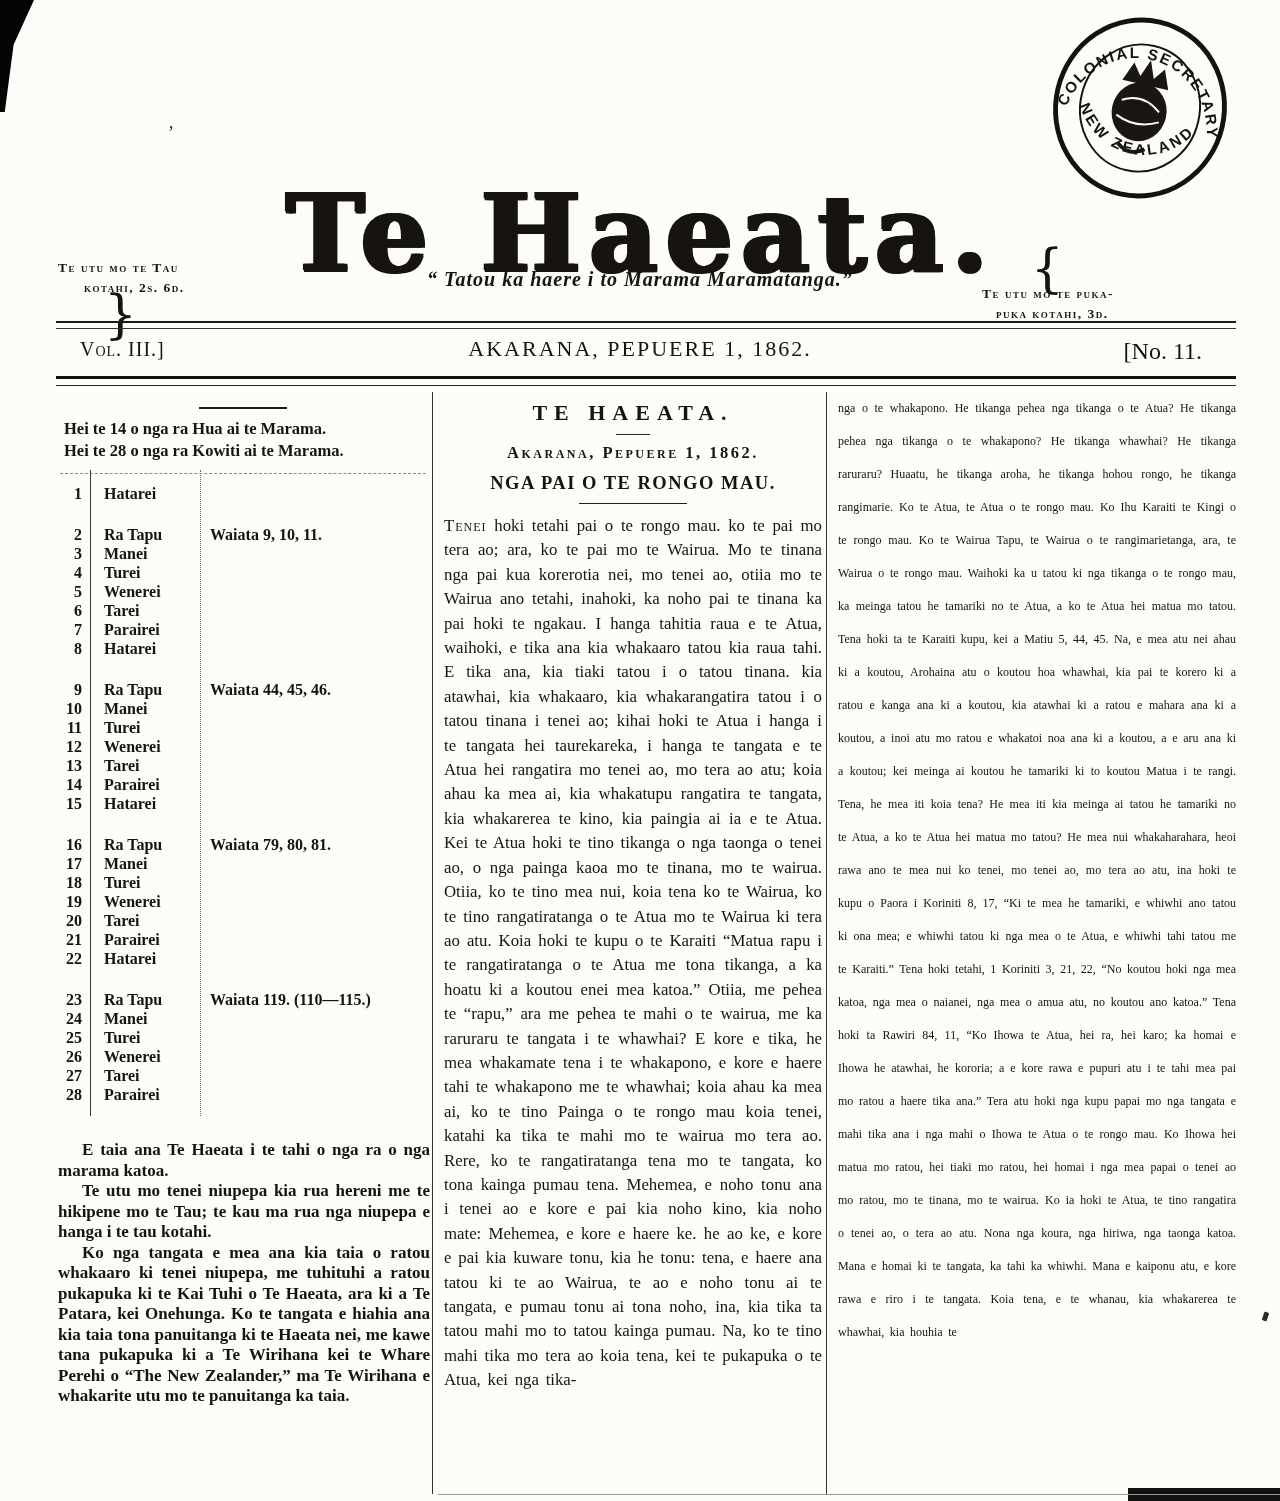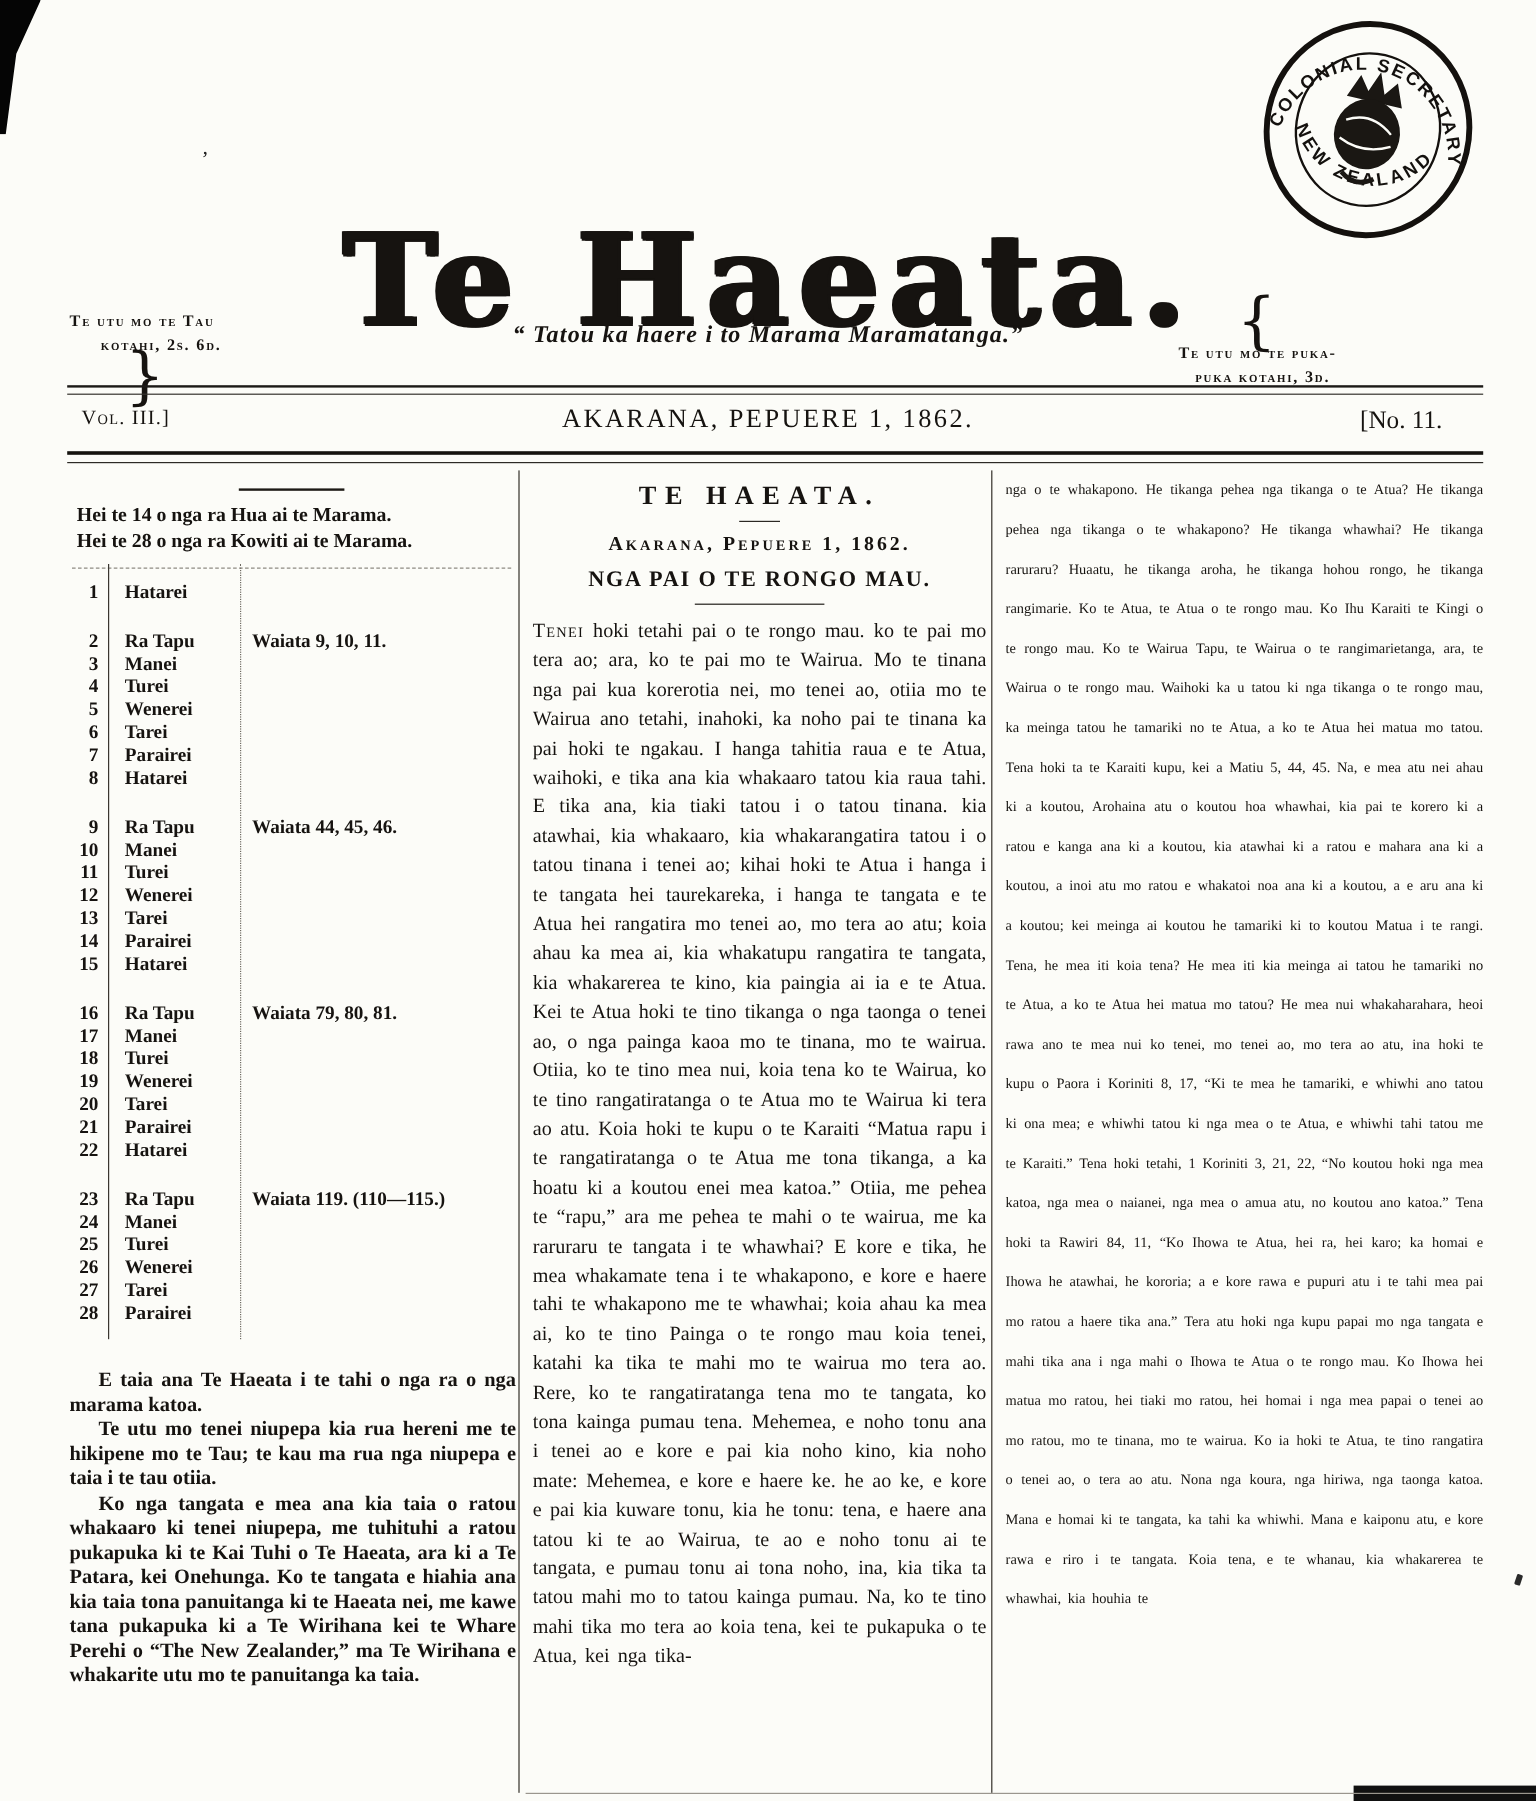--- a/index.html
+++ b/index.html
@@ -31,24 +31,24 @@
   .price-right .l2{padding-left:14px;}
 
   
   .seal{position:absolute;right:42px;top:6px;width:196px;height:204px;transform:rotate(13deg);}
 
   
   .rule-a{position:absolute;top:321px;left:56px;right:44px;height:5px;
           border-top:2px solid #1c1a17;border-bottom:1px solid #35322d;}
   .rule-b{position:absolute;top:376px;left:56px;right:44px;height:6px;
           border-top:3px solid #15130f;border-bottom:1px solid #2c2a26;}
-  .dateline-vol{position:absolute;left:68px;top:338px;font-size:17px;font-variant:small-caps;letter-spacing:1px;}
+  .dateline-vol{position:absolute;left:80px;top:338px;font-size:20px;font-variant:small-caps;letter-spacing:1px;}
   .dateline-center{position:absolute;left:300px;top:336px;width:680px;text-align:center;
           font-size:22px;letter-spacing:2px;}
-  .dateline-no{position:absolute;right:78px;top:338px;font-size:21px;}
+  .dateline-no{position:absolute;right:78px;top:338px;font-size:24px;}
 
   
   .vrule{position:absolute;top:392px;width:1px;background:#34302a;}
   .vrule-1{left:432px;height:1102px;}
   .vrule-2{left:826px;height:1102px;}
 
   
   .col-left{position:absolute;left:60px;top:398px;width:366px;}
   .cal-title{margin:0;text-align:center;font-size:18.5px;font-weight:bold;letter-spacing:2px;}
   .cal-title-rule{width:88px;margin:9px auto 10px;border-top:2px solid #1d1a16;}
@@ -297,21 +297,21 @@
             <span class="cal-num">28</span>
             <span class="cal-day">Parairei</span>
             <span class="cal-note"></span>
           </div>
         </div>
       </div>
   </div>
 
   <div class="imprint">
     <p>E taia ana Te Haeata i te tahi o nga ra o nga marama katoa.</p>
-    <p>Te utu mo tenei niupepa kia rua hereni me te hikipene mo te Tau; te kau ma rua nga niupepa e taia i te tau otiia.</p>
+    <p>Te utu mo tenei niupepa kia rua hereni me te hikipene mo te Tau; te kau ma rua nga niupepa e hanga i te tau kotahi.</p>
     <p>Ko nga tangata e mea ana kia taia o ratou whakaaro ki tenei niupepa, me tuhituhi a ratou pukapuka ki te Kai Tuhi o Te Haeata, ara ki a Te Patara, kei Onehunga. Ko te tangata e hiahia ana kia taia tona panuitanga ki te Haeata nei, me kawe tana pukapuka ki a Te Wirihana kei te Whare Perehi o “The New Zealander,” ma Te Wirihana e whakarite utu mo te panuitanga ka taia.</p>
   </div>
 
   <div class="col-center">
     <h2 class="art-masthead">TE HAEATA.</h2>
     <div class="dash-rule"></div>
     <p class="art-dateline">Akarana, Pepuere 1, 1862.</p>
     <h3 class="art-headline">NGA PAI O TE RONGO MAU.</h3>
     <div class="headline-rule"></div>
     <p class="art-body"><span class="lead-word">Tenei</span>

